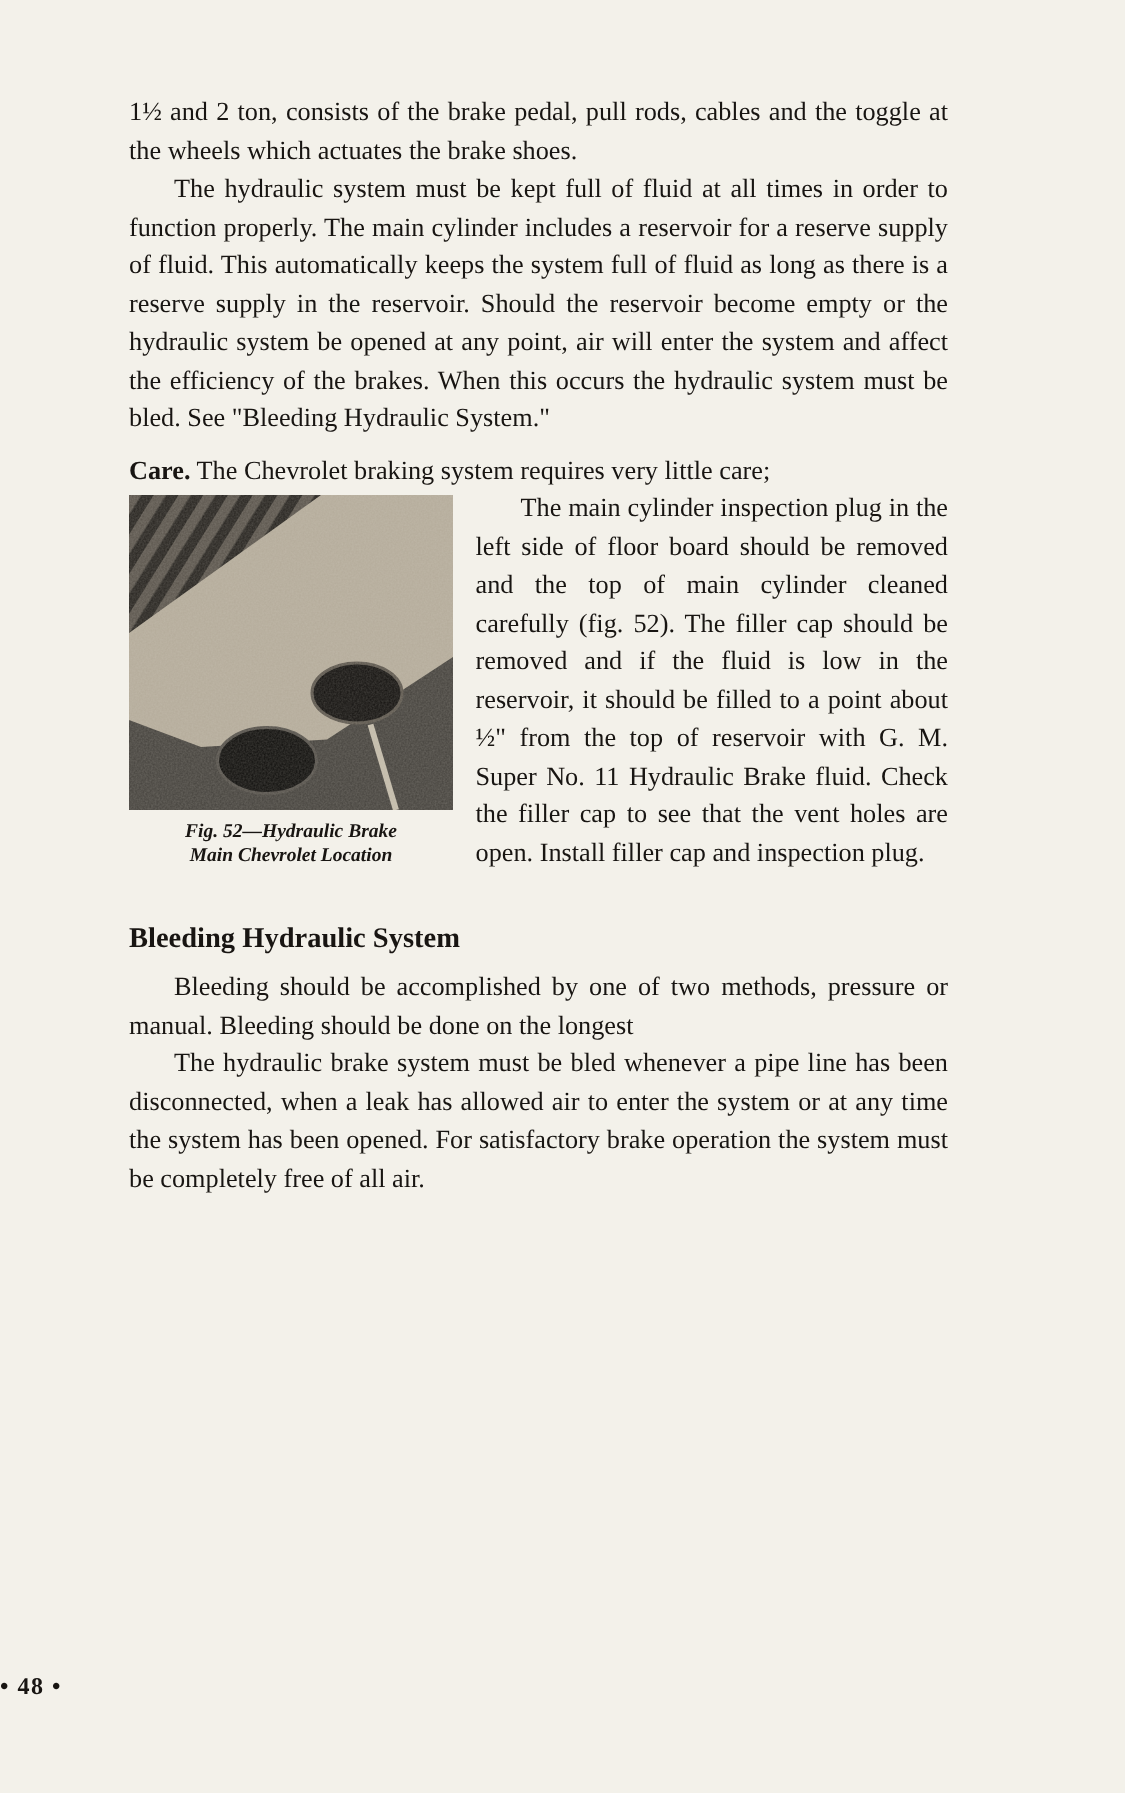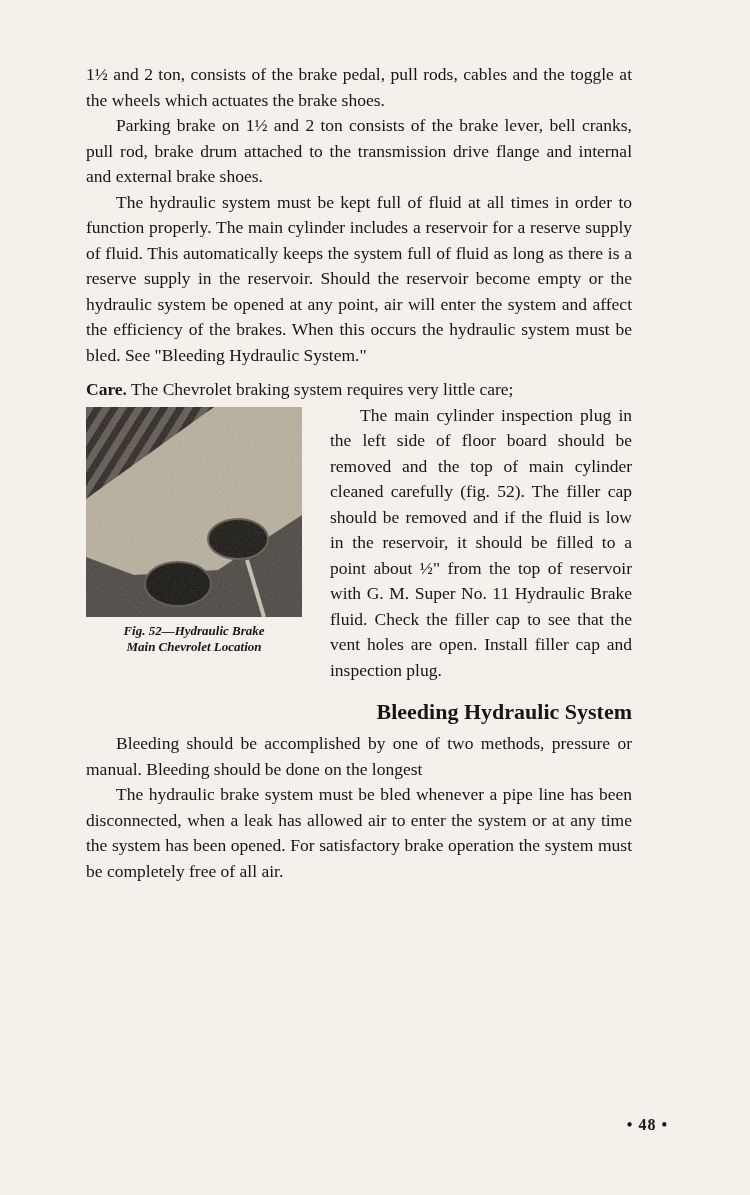--- a/index.html
+++ b/index.html
@@ -20,62 +20,61 @@
     line-height: 25.5px;
     text-align: justify;
   }
   p { margin: 0; }
   .indent { text-indent: 30px; }
   .care-para { margin-top: 9px; font-family: Liberation Serif, serif; }
   .care-lead { font-weight: bold; }
   .figure {
     float: left;
     width: 216px;
-    margin: 4px 28px 34px 0;
+    margin: 4px 15px 34px 0;
   }
   .photo {
     width: 216px; height: 210px;
     display: block;
     background: #474440;
   }
   .caption {
     margin-top: 6px;
     font-size: 13px;
     line-height: 16px;
     font-style: italic;
     font-weight: bold;
     text-align: center;
     text-indent: 0;
   }
   .section-heading {
     clear: both;
-    font-size: 22px;
+    font-size: 19px;
     line-height: 28px;
     font-weight: bold;
-    text-align: right;
+    text-align: left;
     margin: 15px 0 5px 0;
   }
   .footer {
     position: absolute;
-    left: 12px; right: 0;
+    left: 0; right: 0;
     bottom: 58px;
-    text-align: right;
+    text-align: left;
     font-size: 16px;
     font-weight: bold;
     letter-spacing: 1px;
   }
 </style>
 </head>
 <body>
 
 <div class="page">
 
   <p>1½ and 2 ton, consists of the brake pedal, pull rods, cables and the toggle at the wheels which actuates the brake shoes.</p>
 
-  <p class="indent">Parking brake on 1½ and 2 ton consists of the brake lever, bell cranks, pull rod, brake drum attached to the transmission drive flange and internal and external brake shoes.</p>
 
   <p class="indent">The hydraulic system must be kept full of fluid at all times in order to function properly. The main cylinder includes a reservoir for a reserve supply of fluid. This automatically keeps the system full of fluid as long as there is a reserve supply in the reservoir. Should the reservoir become empty or the hydraulic system be opened at any point, air will enter the system and affect the efficiency of the brakes. When this occurs the hydraulic system must be bled. See "Bleeding Hydraulic System."</p>
 
   <p class="care-para"><span class="care-lead">Care.</span> <span>The Chevrolet braking system requires very little care;</span></p>
 
   <div class="figure">
     <svg class="photo" width="216" height="210" viewBox="0 0 216 210" xmlns="http://www.w3.org/2000/svg">
       <defs>
         <pattern id="ribs" width="14" height="14" patternUnits="userSpaceOnUse" patternTransform="rotate(32)">
           <rect width="14" height="14" fill="#26231f"></rect>

